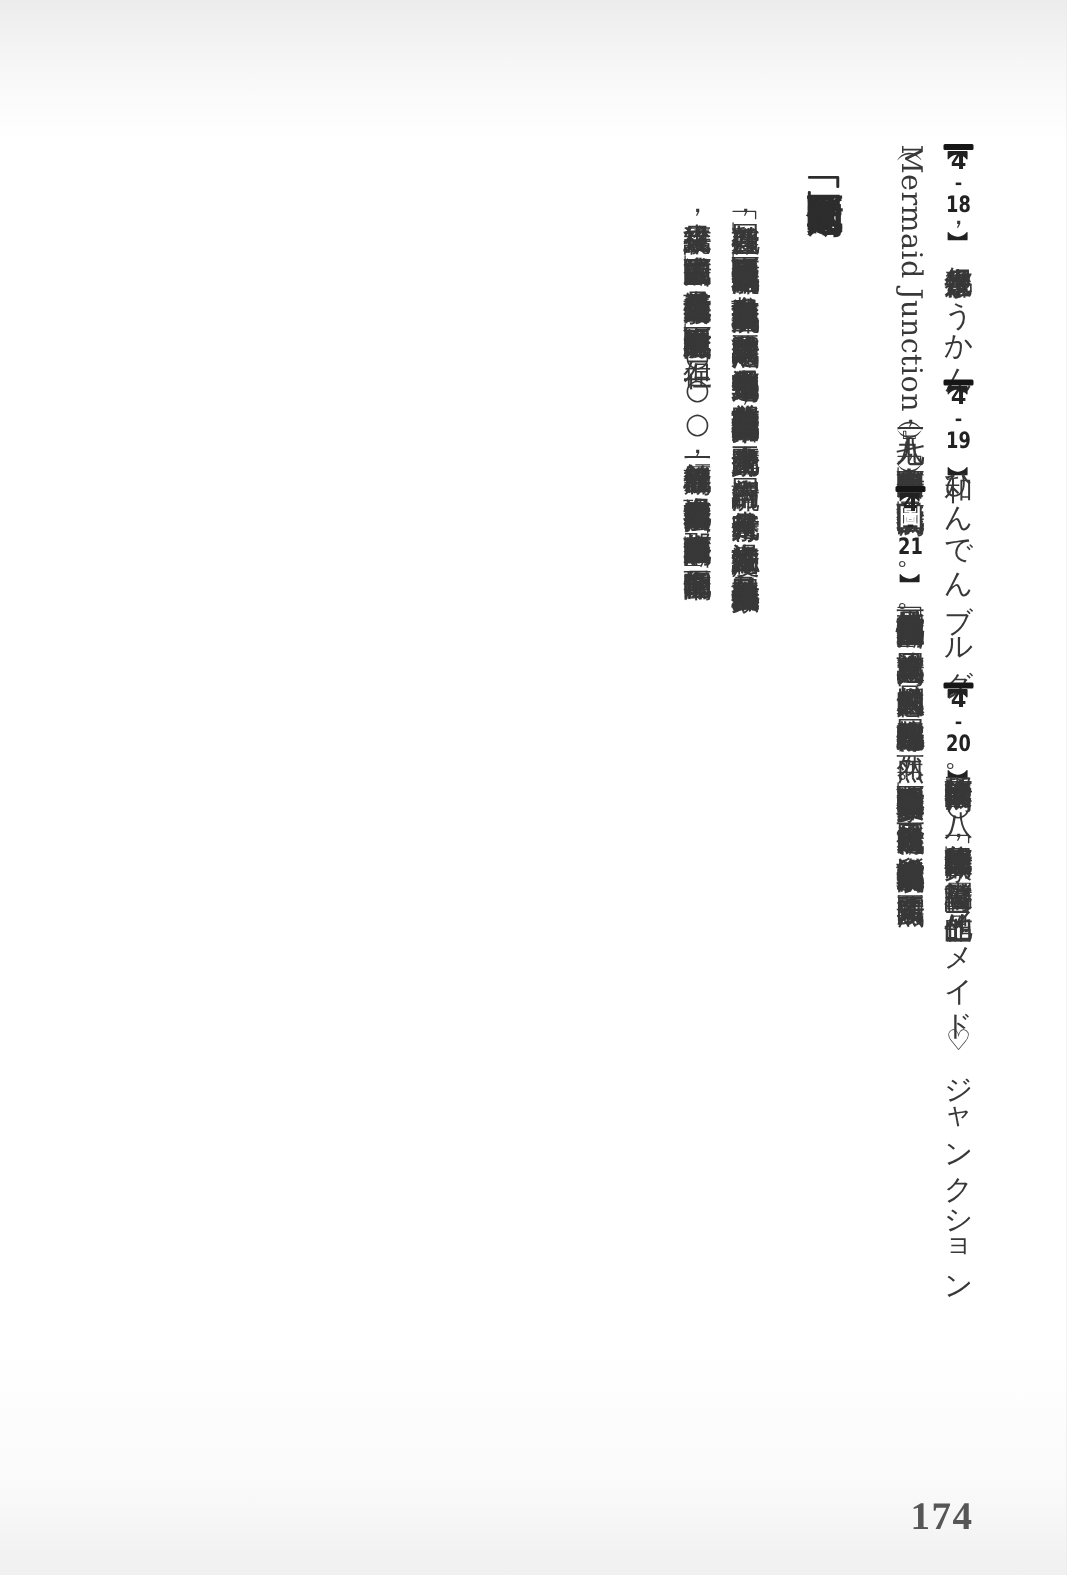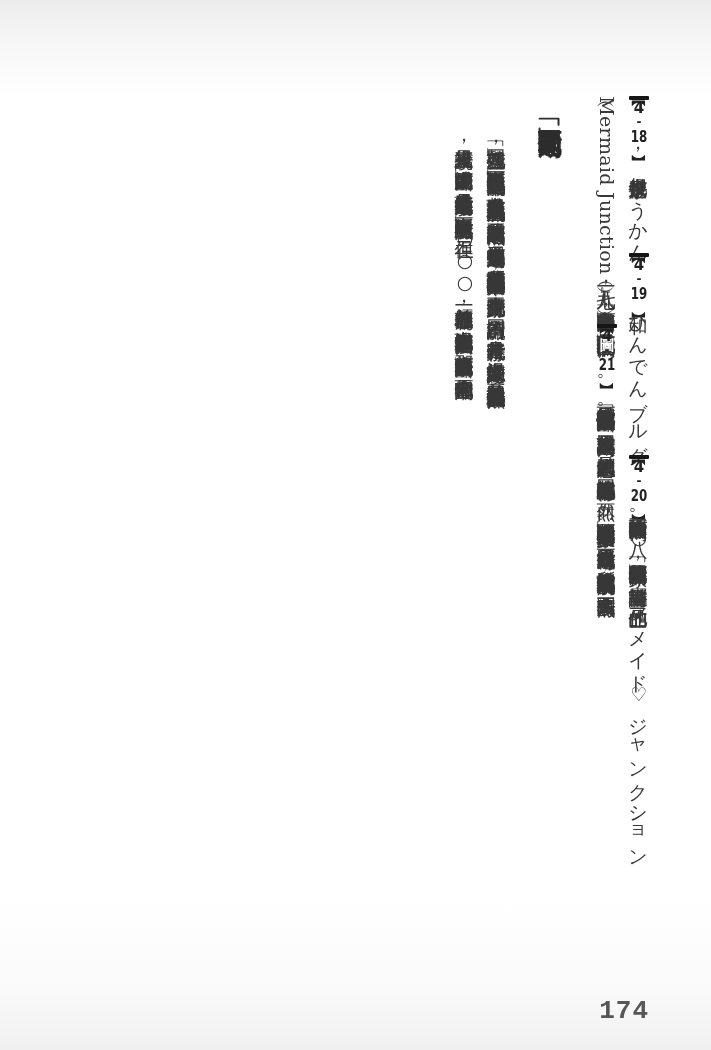--- a/index.html
+++ b/index.html
@@ -71,21 +71,21 @@
     -webkit-text-combine: horizontal;
   }
   .figref .fig-hyphen {
     text-orientation: upright;
     font-size: 12px;
   }
   .page-number {
     position: absolute;
     top: 996px;
     right: 62px;
-    font-family: Liberation Mono, monospace;
+    font-family: Liberation Serif, serif;
     font-weight: 700;
     font-size: 26px;
     letter-spacing: 1px;
     color: var(--page-number, #565656);
   }
 </style>
 </head>
 <body>
 
 <div class="page">

